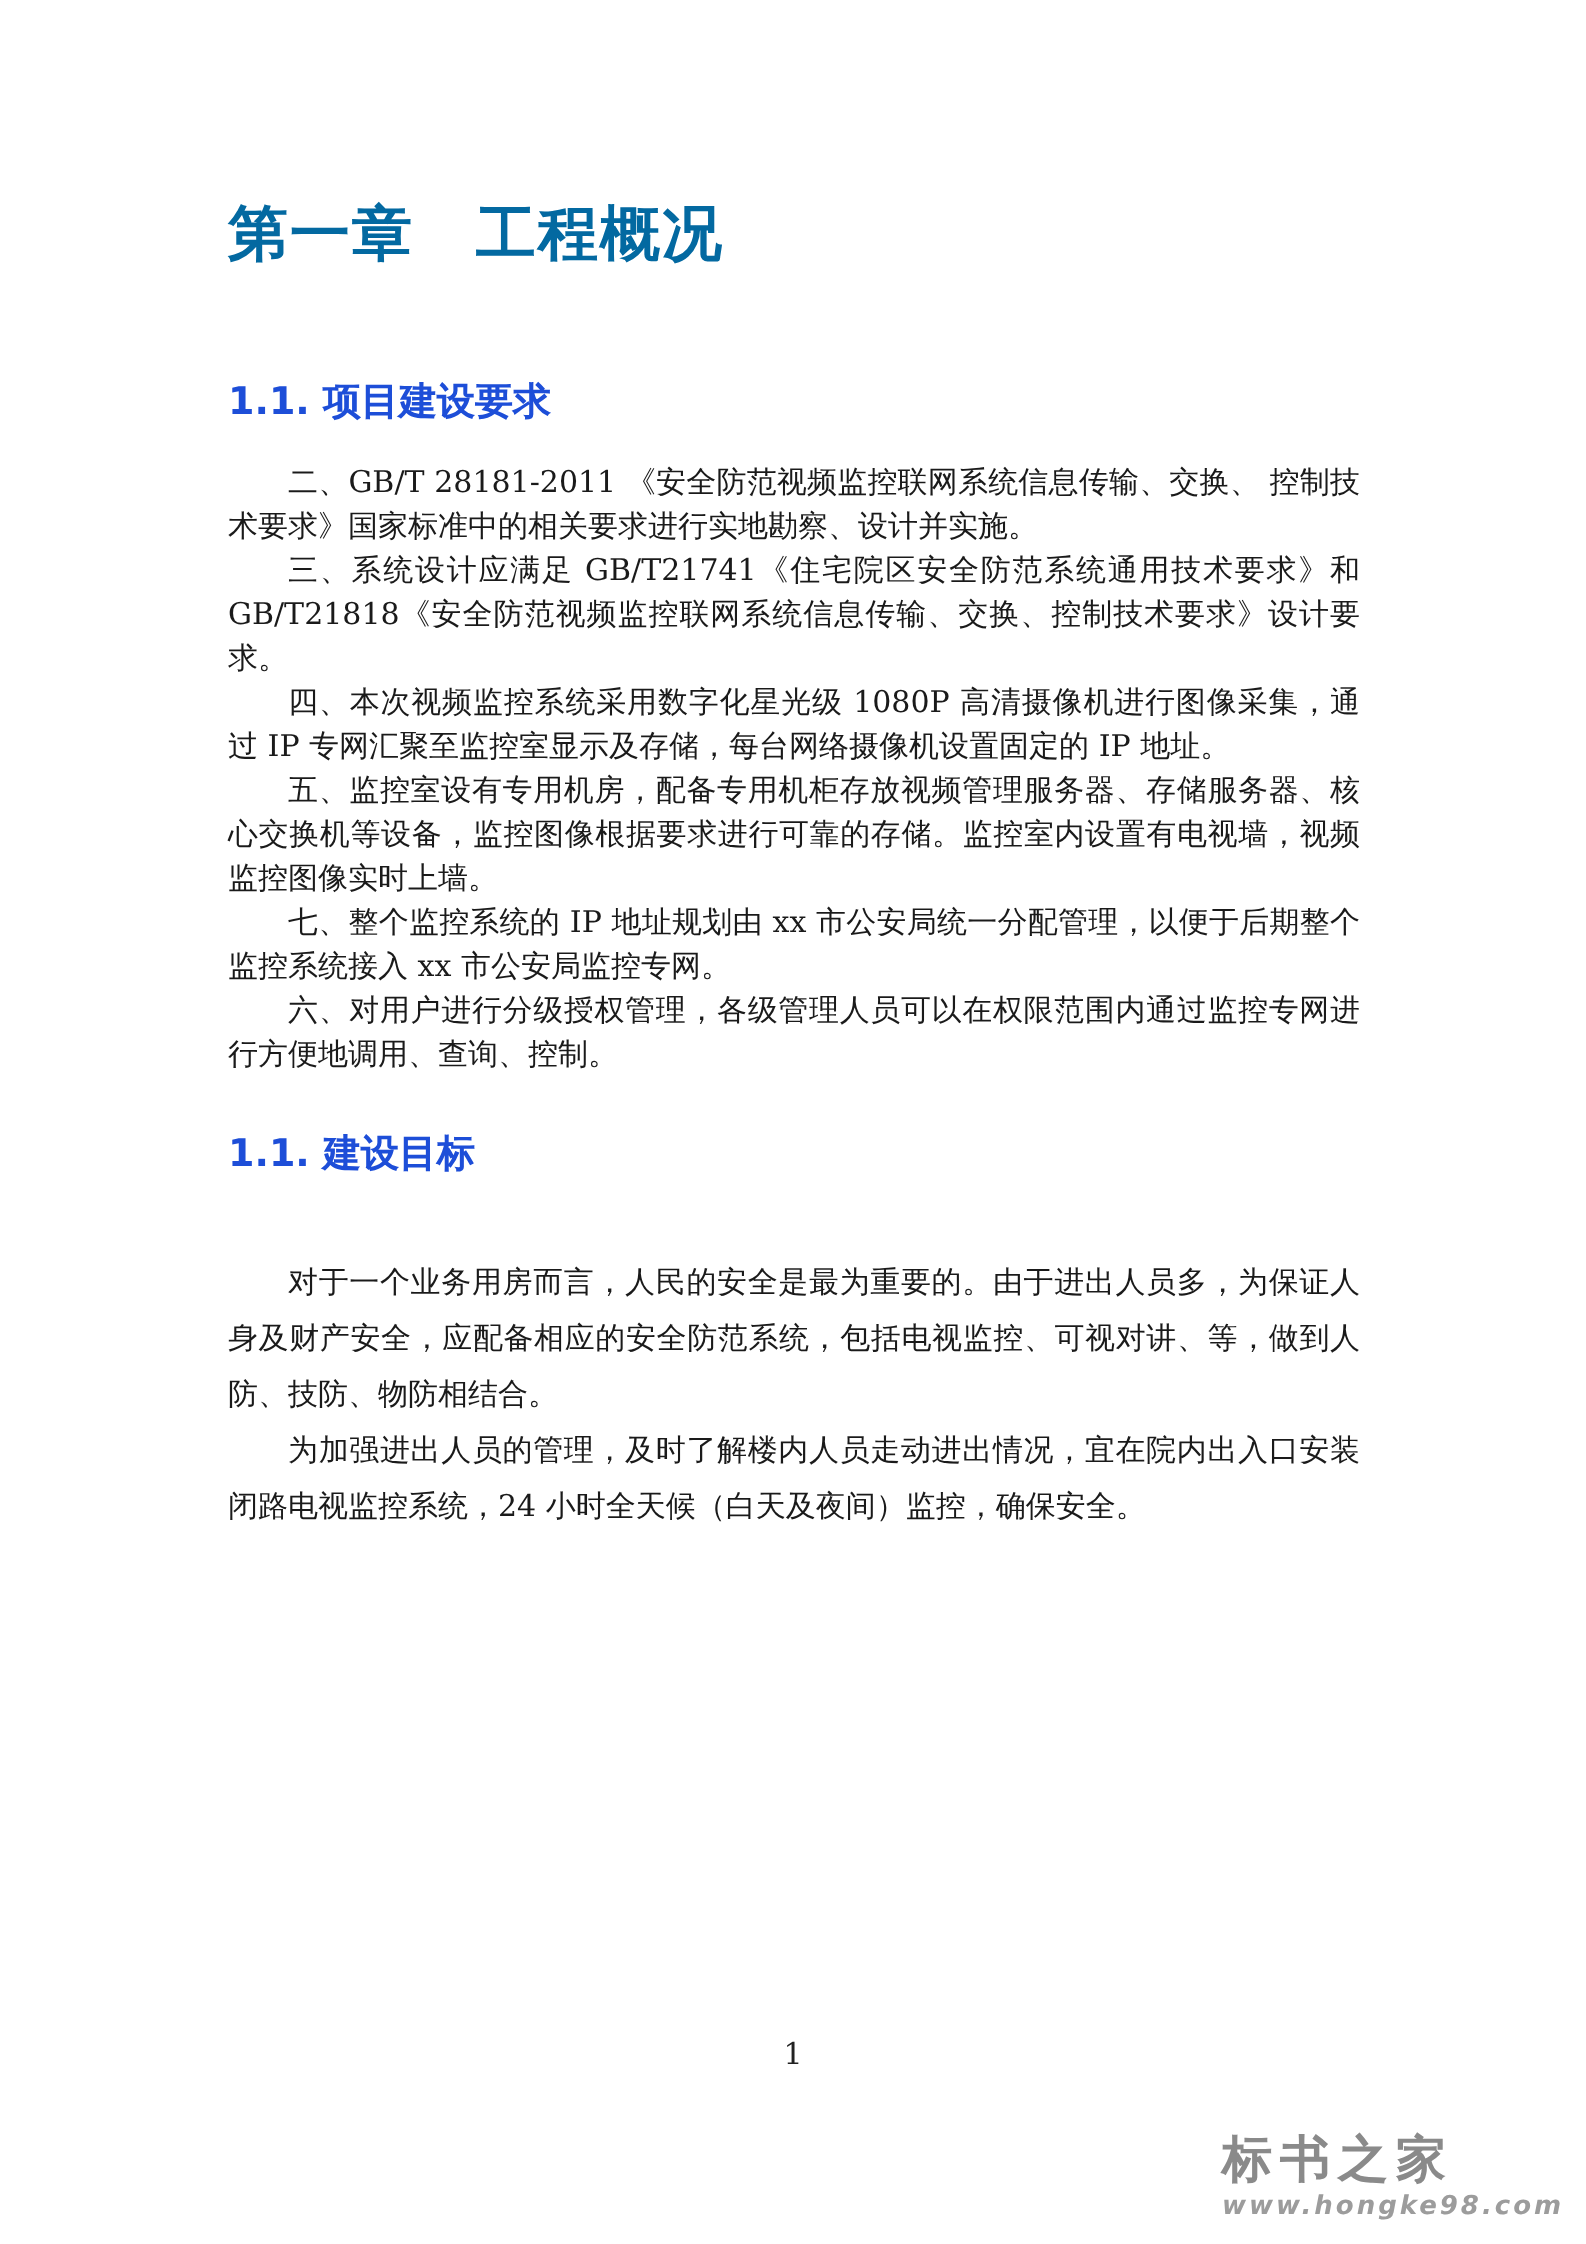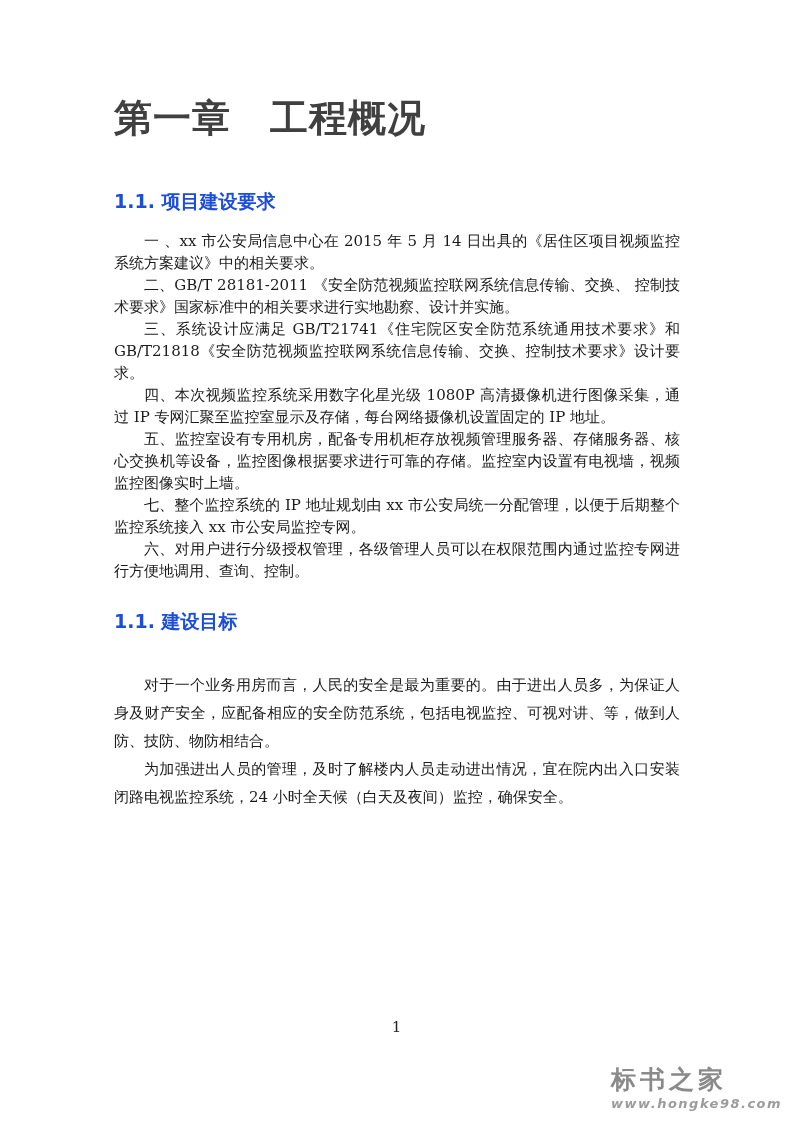--- a/index.html
+++ b/index.html
@@ -18,25 +18,25 @@
   }
   .content {
     position: absolute;
     left: 114px;
     top: 0;
     width: 566px;
   }
   .chapter-title {
     margin: 98px 0 0 0;
     font-family: "DejaVu Serif", "Liberation Serif", serif;
-    font-size: 38px;
+    font-size: 30px;
     font-weight: bold;
     line-height: 40px;
     letter-spacing: 1px;
-    color: #404040;
+    color: #0369a1;
   }
   .section-heading {
     font-family: "DejaVu Sans", "Liberation Sans", sans-serif;
     font-size: 19px;
     font-weight: bold;
     line-height: 26px;
     color: #1d4ed8;
     margin: 0;
   }
   .section-1 .section-heading { margin-top: 50px; }
@@ -92,21 +92,20 @@
 <body>
 
 <div class="page">
   <main class="content">
 
     <h1 class="chapter-title">第一章　工程概况</h1>
 
     <section class="section-1">
       <h2 class="section-heading">1.1. 项目建设要求</h2>
       <div class="body body-tight">
-        <p>一 、xx 市公安局信息中心在 2015 年 5 月 14 日出具的《居住区项目视频监控系统方案建议》中的相关要求。</p>
         <p>二、GB/T 28181-2011 《安全防范视频监控联网系统信息传输、交换、 控制技术要求》国家标准中的相关要求进行实地勘察、设计并实施。</p>
         <p>三、系统设计应满足 GB/T21741《住宅院区安全防范系统通用技术要求》和 GB/T21818《安全防范视频监控联网系统信息传输、交换、控制技术要求》设计要求。</p>
         <p>四、本次视频监控系统采用数字化星光级 1080P 高清摄像机进行图像采集，通过 IP 专网汇聚至监控室显示及存储，每台网络摄像机设置固定的 IP 地址。</p>
         <p>五、监控室设有专用机房，配备专用机柜存放视频管理服务器、存储服务器、核心交换机等设备，监控图像根据要求进行可靠的存储。监控室内设置有电视墙，视频监控图像实时上墙。</p>
         <p>七、整个监控系统的 IP 地址规划由 xx 市公安局统一分配管理，以便于后期整个监控系统接入 xx 市公安局监控专网。</p>
         <p>六、对用户进行分级授权管理，各级管理人员可以在权限范围内通过监控专网进行方便地调用、查询、控制。</p>
       </div>
     </section>
 
     <section class="section-2">

